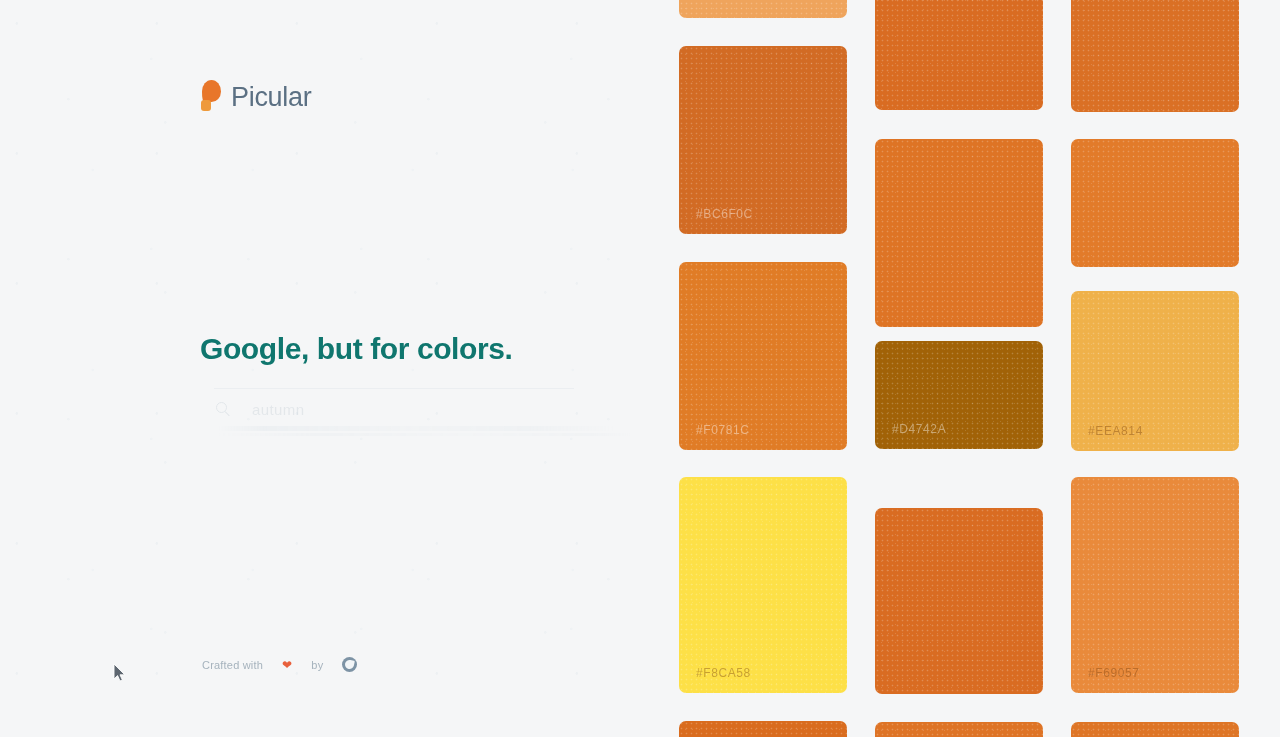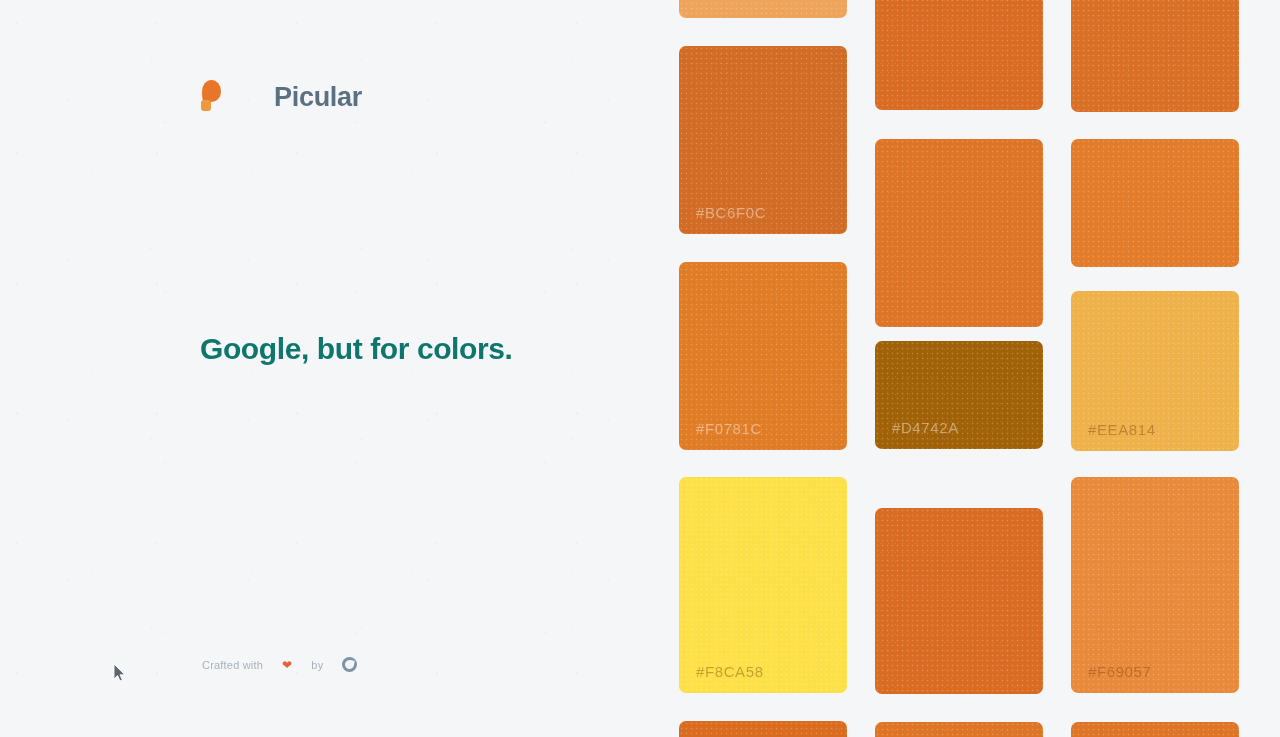--- a/index.html
+++ b/index.html
@@ -48,24 +48,23 @@
   #brand-mark .stem {
     position: absolute;
     left: 1px; top: 20px;
     width: 10px;
     height: 11px;
     background: #ee9a3c;
     border-radius: 3px 3px 3px 3px;
   }
   #brand-name {
     font-size: 27px;
-    font-weight: bold;
+    font-weight: normal;
     color: #5b7083;
     letter-spacing: -0.3px;
-    margin-left: 43px;
   }
 
   #headline {
     position: absolute;
     left: 200px;
     top: 332px;
     font-size: 30px;
     font-weight: bold;
     color: #0f766e;
     letter-spacing: -0.4px;
@@ -215,21 +214,21 @@
     background-image:
       radial-gradient(circle, rgba(255,255,255,0.22) 0 0.7px, transparent 1.1px),
       radial-gradient(circle, rgba(255,255,255,0.14) 0 0.6px, transparent 1.0px);
     background-size: 5px 5px, 7px 9px;
     background-position: 0 0, 3px 4px;
   }
   .swatch .hex {
     position: absolute;
     left: 17px;
     bottom: 13px;
-    font-size: 15px;
+    font-size: 12px;
     letter-spacing: 0.6px;
     color: rgba(255,255,255,0.42);
     font-family: "Liberation Sans", sans-serif;
   }
   .swatch.dark-label .hex { color: rgba(120,62,12,0.40); margin-top: 28px; }
 
   
   #cursor {
     position: absolute;
     left: 113px;
@@ -249,20 +248,30 @@
   <div id="brand">
     <span id="brand-mark">
       <span class="bulb"></span>
       <span class="stem"></span>
     </span>
     <span id="brand-name">Picular</span>
   </div>
 
   <div id="headline">Google, but for colors.</div>
 
+  <div id="search-wrap">
+    <div id="search-top-line"></div>
+    <span id="search-icon">
+      <span class="ring"></span>
+      <span class="handle"></span>
+    </span>
+    <span id="search-value">autumn</span>
+    <div id="search-smear-a"></div>
+    <div id="search-smear-b"></div>
+  </div>
 
   <div id="footer">
     <span>Crafted with</span>
     <span id="footer-heart">❤</span>
     <span>by</span>
     <span id="footer-badge"></span>
   </div>
 </div>
 
 <div id="color-grid">

